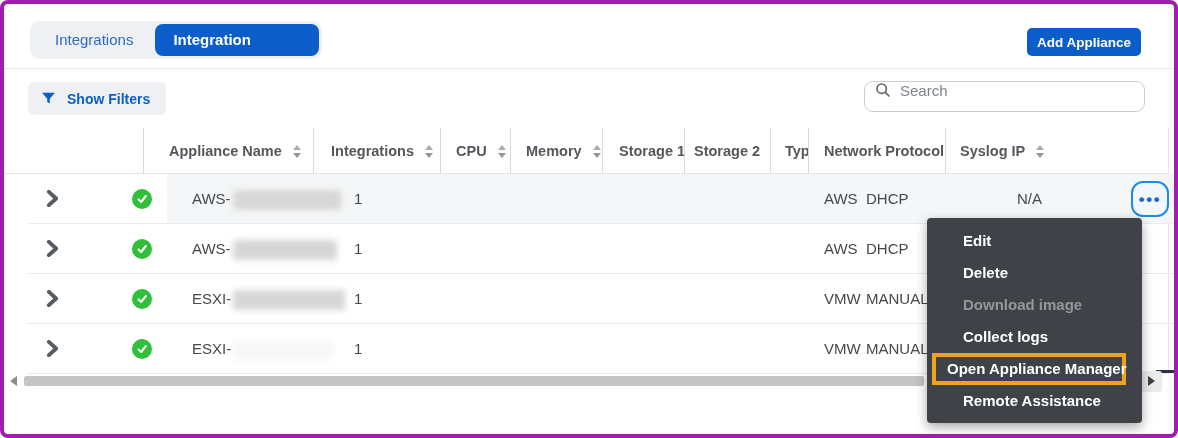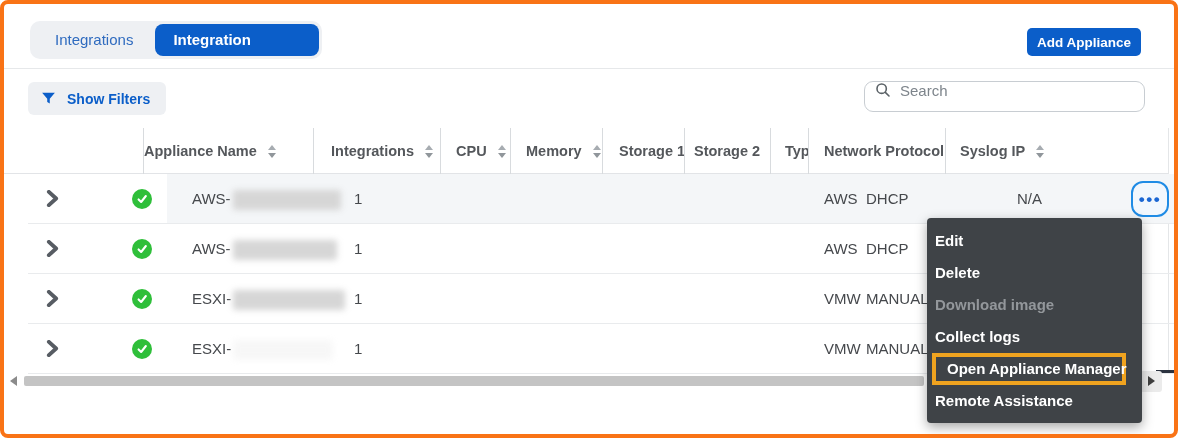--- a/index.html
+++ b/index.html
@@ -2,21 +2,21 @@
 <html><head>
 <meta charset="utf-8">
 <style>
   * { box-sizing: border-box; margin: 0; padding: 0; }
   html,body { background:#ffffff; }
   body { font-family: "Liberation Sans", sans-serif; }
 
   .frame {
     position: relative;
     width: 1178px; height: 438px;
-    border: 4px solid #f97316;
+    border: 4px solid #a21caf;
     border-radius: 8px;
     background: #ffffff;
     overflow: hidden;
   }
 
   
   .tabbar-divider { position:absolute; left:0; top:64px; width:100%; height:1px; background:#e6e8ea; }
   .tabs {
     position:absolute; left:26px; top:17px; height:38px; width:292px;
     background:#eef0f3; border-radius:10px; display:flex; align-items:center; padding:3px;
@@ -85,21 +85,21 @@
     color:#1b66d3; font-size:17px; font-weight:bold; letter-spacing:1.5px;
     line-height:29px; text-align:center; cursor:pointer; padding:0;
   }
 
   
   .menu {
     position:absolute; left:923px; top:214px; width:215px; z-index:20;
     background:#3f4347; border-radius:4px; padding:7px 0 6px 0;
     box-shadow:0 4px 12px rgba(0,0,0,0.35);
   }
-  .mi { height:32px; line-height:32px; padding-left:8px; color:#ffffff; font-size:15px; font-weight:600; cursor:pointer; white-space:nowrap; }
+  .mi { height:32px; line-height:32px; padding-left:36px; color:#ffffff; font-size:15px; font-weight:600; cursor:pointer; white-space:nowrap; }
   .mi.disabled { color:#93979b; cursor:default; }
   .mi.hl-orange {
     border:4px solid #f0a31f; height:32px; line-height:24px;
     margin:0 16px 0 5px; padding-left:11px;
   }
 
   
   .sb-left {
     position:absolute; left:6px; top:372px; width:0; height:0; cursor:pointer;
     border-top:5px solid transparent; border-bottom:5px solid transparent; border-right:7px solid #8b8b8b;
@@ -132,21 +132,21 @@
   </button>
   <div class="search-box">
     <svg width="16" height="16" viewBox="0 0 24 24">
       <circle cx="10" cy="10" r="7" fill="none" stroke="#5b6267" stroke-width="2.4"></circle>
       <line x1="15.5" y1="15.5" x2="21" y2="21" stroke="#5b6267" stroke-width="2.4" stroke-linecap="round"></line>
     </svg>
     <input type="text" placeholder="Search" style="">
   </div>
 
   <div class="thead">
-    <div class="th" style="left:139px;width:170px;">
+    <div class="th" style="left:139px;width:170px;padding-left:25px;">
       <span>Appliance Name</span>
       <span class="sort">
           <i class="up"></i>
           <i class="dn"></i>
         </span>
     </div>
     <div class="th" style="left:309px;width:127px;padding-left:17px;">
       <span>Integrations</span>
       <span class="sort">
           <i class="up"></i>

